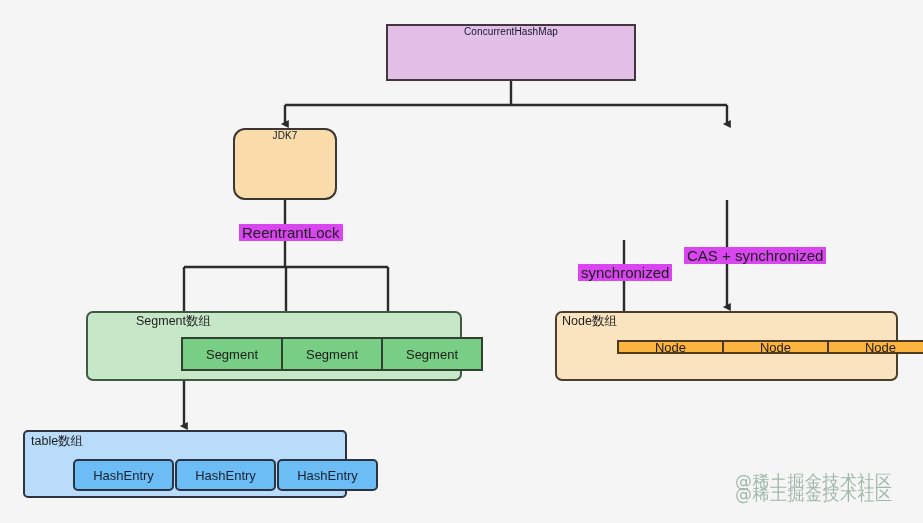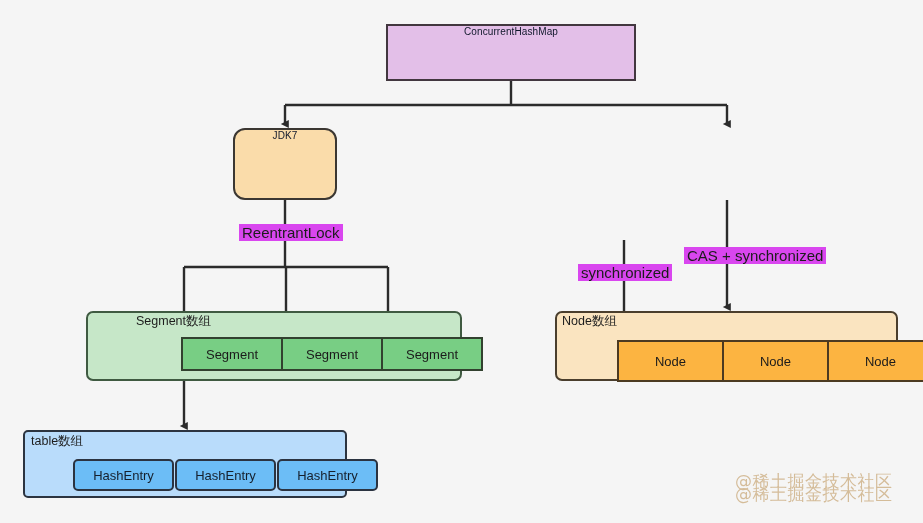--- a/index.html
+++ b/index.html
@@ -113,21 +113,21 @@
   }
   .cells-segment { left: 134px; top: 337px; }
   .cells-segment .cell {
     width: 102px; height: 34px;
     background: #78ce84;
     border-color: #32412f;
     margin-right: -2px;
   }
   .cells-node { left: 570px; top: 340px; }
   .cells-node .cell {
-    width: 107px; height: 42px;
+    width: 107px; height: 14px;
     background: #fcb441;
     border-color: #4c3a21;
     margin-right: -2px;
   }
   .cells-table { left: 26px; top: 459px; justify-content: flex-end; }
   .cells-table .cell {
     width: 101px; height: 32px;
     background: #6cbdf6;
     border-color: #2b3340;
     border-radius: 5px;
@@ -150,21 +150,21 @@
   .lbl-sync         { left: 578px; top: 264px; }
 
   .watermark {
     position: absolute;
     left: 735px;
     top: 470px;
     width: 178px;
     height: 48px;
     z-index: 5;
     opacity: .38;
-    color: #a16207;
+    color: #14532d;
     font-size: 17px;
     letter-spacing: .5px;
     font-family: "DejaVu Sans", sans-serif;
     pointer-events: none;
   }
   .watermark span {
     position: absolute;
     left: 0;
     white-space: nowrap;
   }

